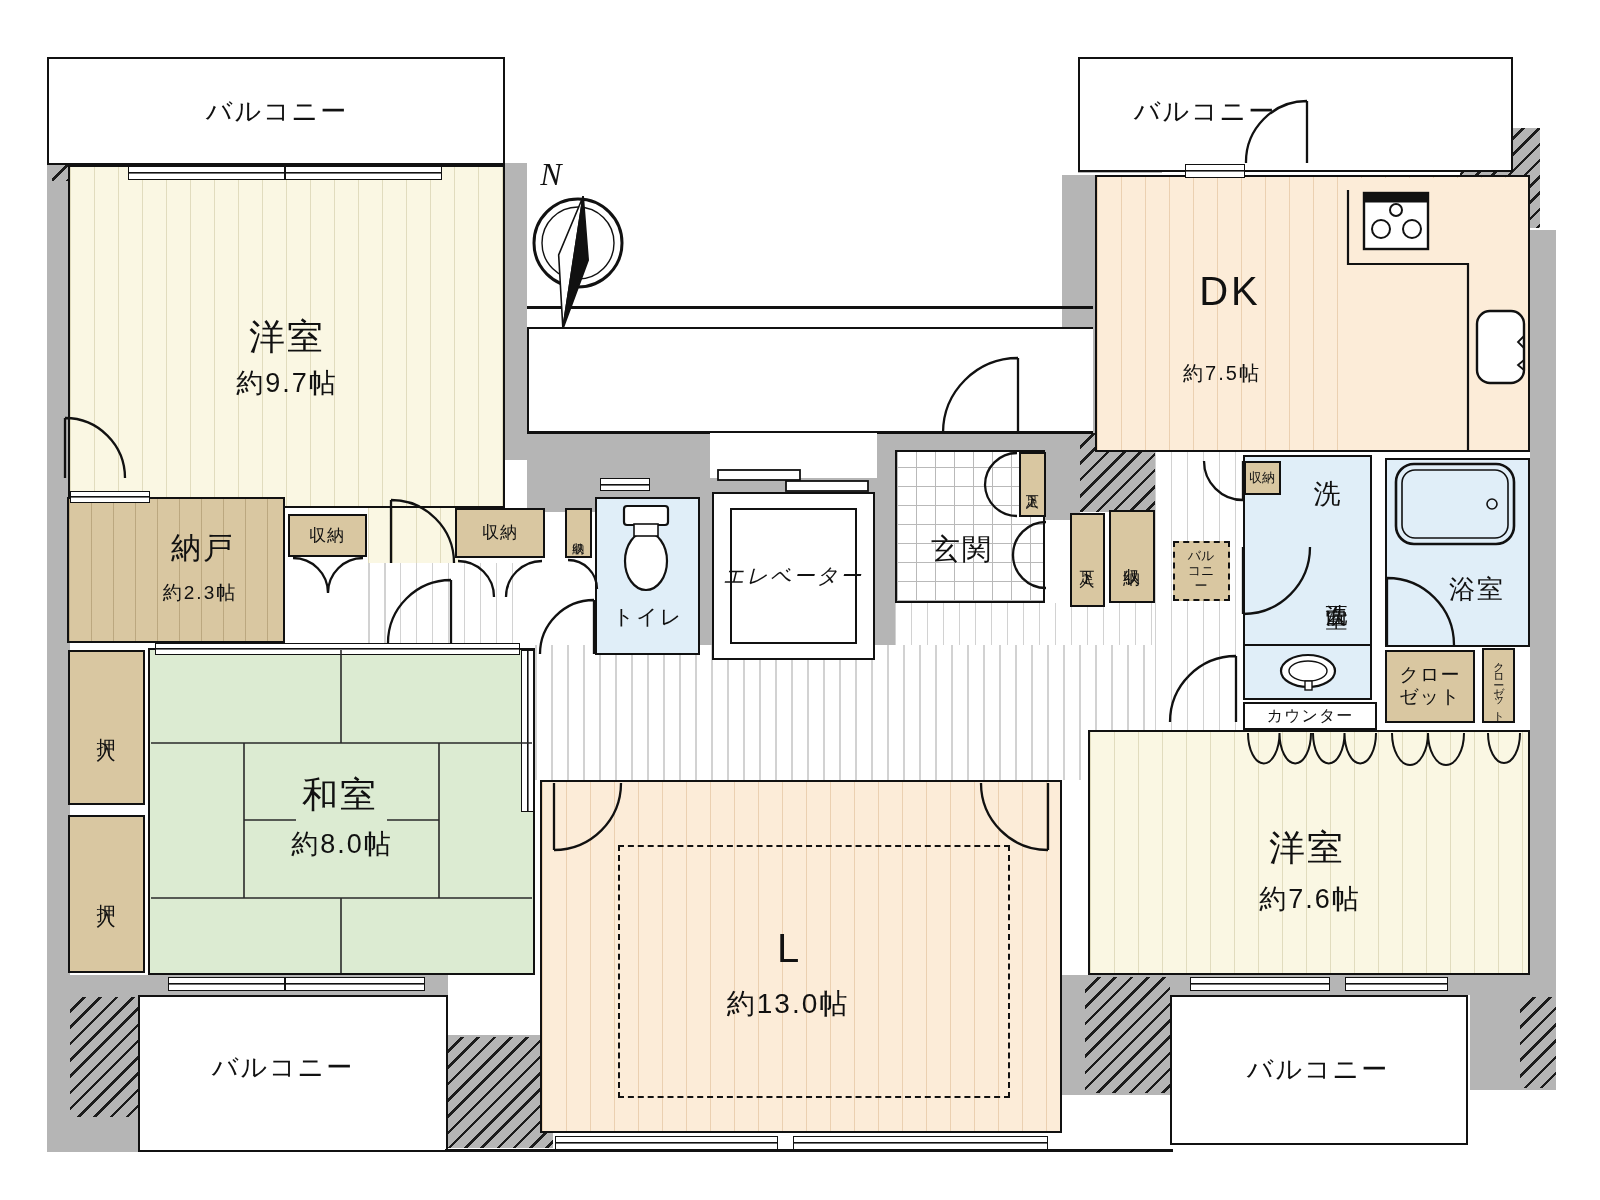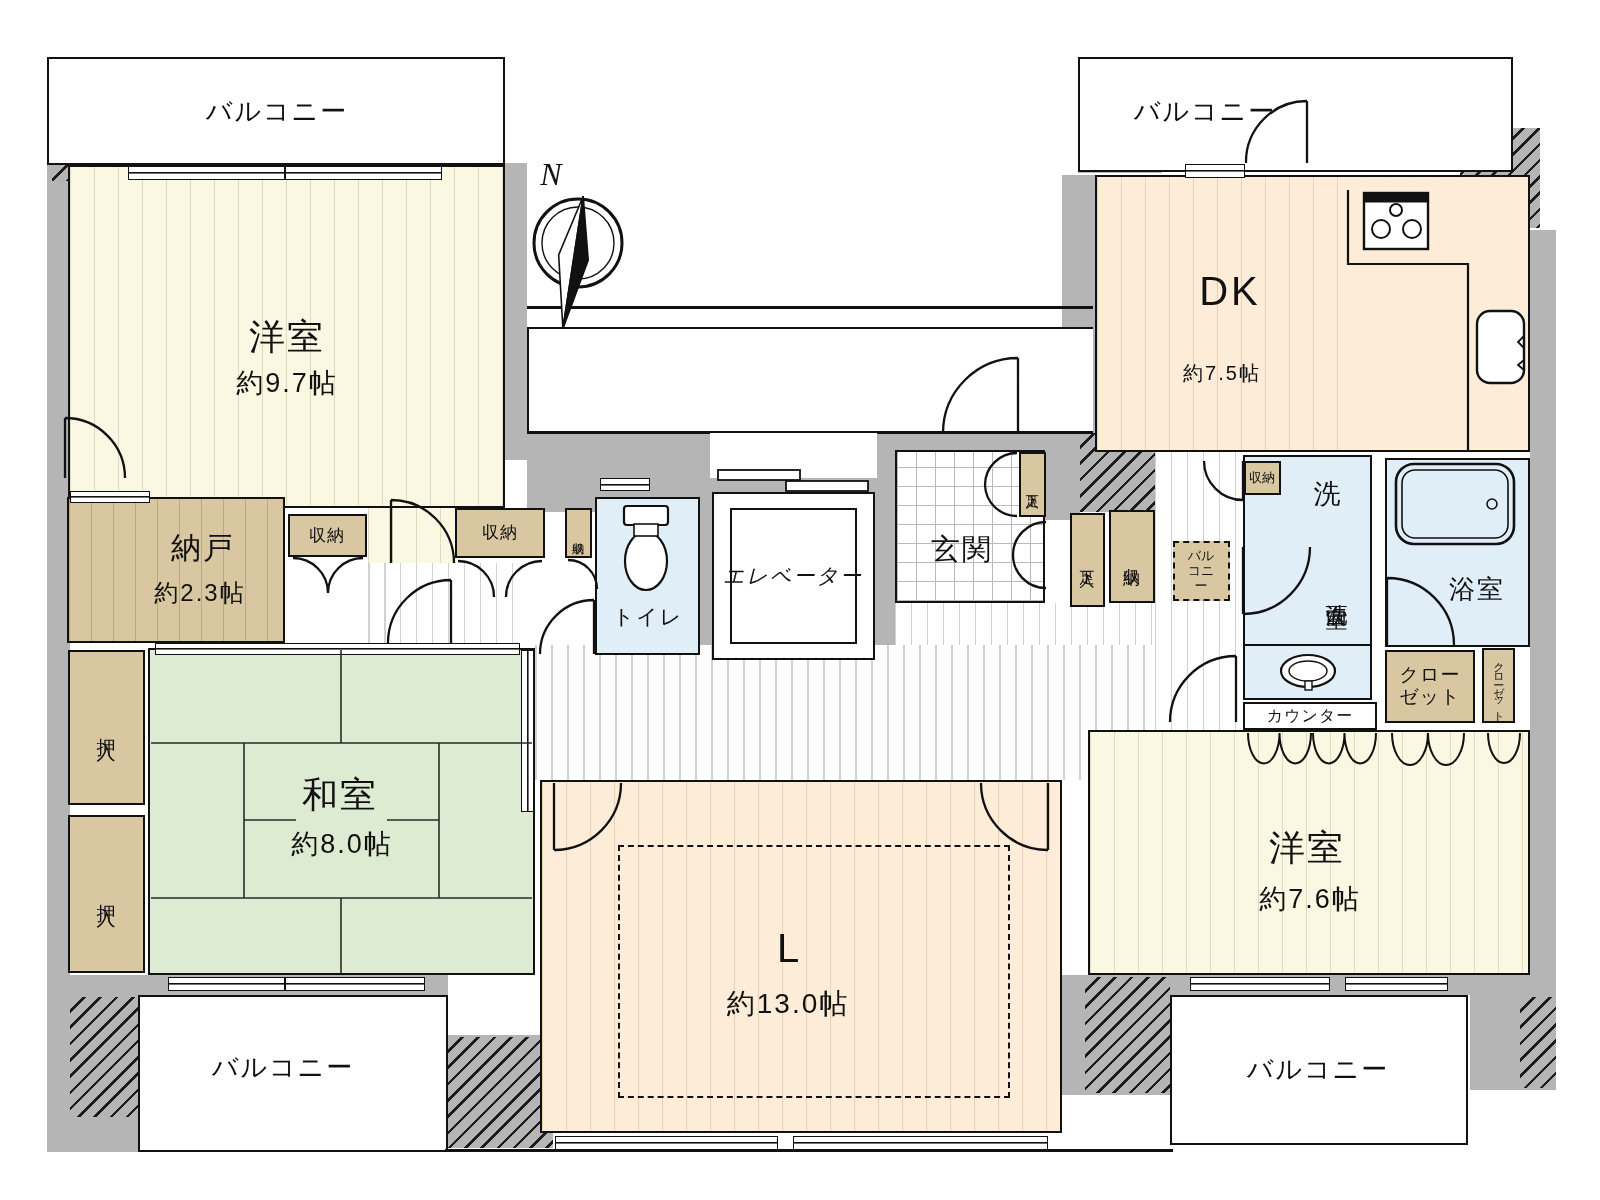--- a/index.html
+++ b/index.html
@@ -228,21 +228,21 @@
   <div class="lbl" style="left:283px;top:1068px;font-size:26px;">バルコニー</div>
   <div class="lbl" style="left:1318px;top:1070px;font-size:26px;">バルコニー</div>
 
   <div class="lbl" style="left:287px;top:337px;font-size:36px;">洋室</div>
   <div class="lbl" style="left:287px;top:384px;font-size:27px;">約9.7帖</div>
 
   <div class="lbl" style="left:1218px;top:291px;font-size:40px;letter-spacing:3px;margin-left:12px;">DK</div>
   <div class="lbl" style="left:1222px;top:341px;font-size:20px;margin-top:32px;">約7.5帖</div>
 
   <div class="lbl" style="left:203px;top:548px;font-size:30px;">納戸</div>
-  <div class="lbl" style="left:200px;top:593px;font-size:24px;">約2.3帖</div>
+  <div class="lbl" style="left:200px;top:593px;font-size:19px;">約2.3帖</div>
 
   <div class="lbl" style="left:340px;top:795px;font-size:36px;">和室</div>
   <div class="lbl" style="left:342px;top:845px;font-size:27px;">約8.0帖</div>
 
   <div class="lbl" style="left:789px;top:948px;font-size:40px;">L</div>
   <div class="lbl" style="left:788px;top:1004px;font-size:28px;">約13.0帖</div>
 
   <div class="lbl" style="left:1307px;top:848px;font-size:36px;">洋室</div>
   <div class="lbl" style="left:1310px;top:900px;font-size:27px;">約7.6帖</div>
 

